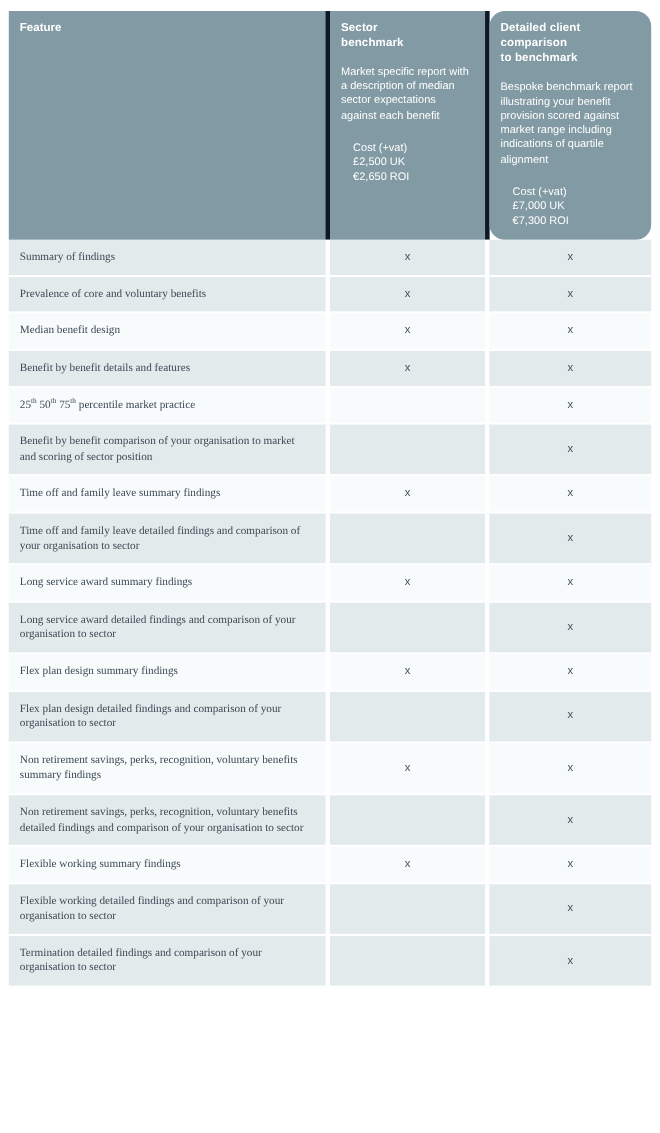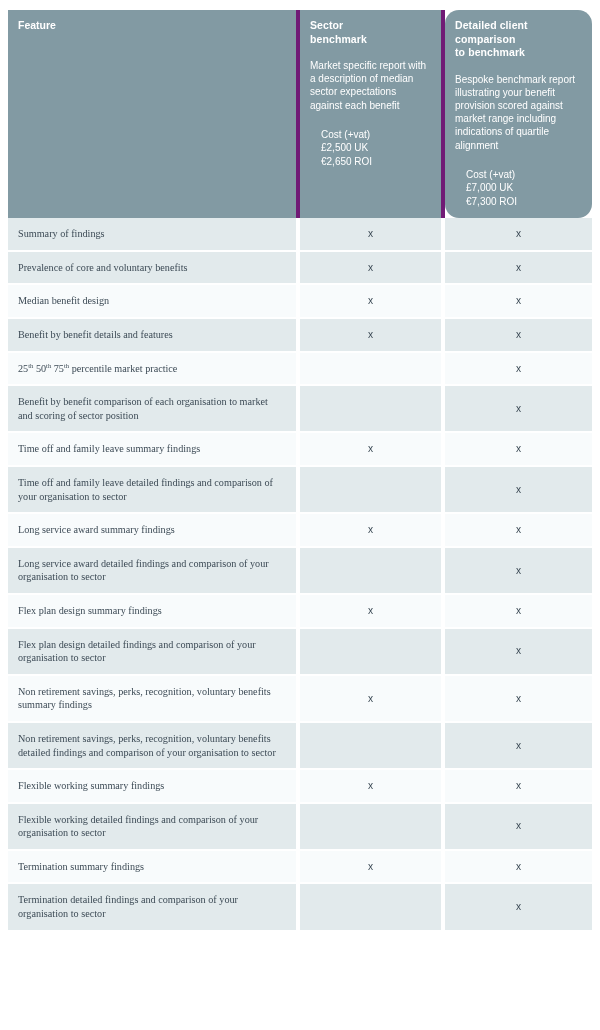--- a/index.html
+++ b/index.html
@@ -28,21 +28,21 @@
     table-layout: fixed;
   }
 
   
   thead th {
     background: #829aa3;
     color: #ffffff;
     text-align: left;
     vertical-align: top;
     padding: 9px 10px 10px 10px;
-    border-right: 4px solid #701a75;
+    border-right: 4px solid #0f172a;
     font-weight: normal;
   }
   thead th:last-child { border-right: none; border-radius: 14px; }
 
   .col-feature  { width: 292px; }
   .col-sector   { width: 145px; }
   .col-detailed { width: 147px; }
 
   .hdr-title {
     font-size: 10.5px;
@@ -162,21 +162,21 @@
           <td class="feature-cell">Benefit by benefit details and features</td>
           <td class="mark-cell">x</td>
           <td class="mark-cell">x</td>
         </tr>
         <tr class="plain">
           <td class="feature-cell">25<sup>th</sup> 50<sup>th</sup> 75<sup>th</sup> percentile market practice</td>
           <td class="mark-cell"></td>
           <td class="mark-cell">x</td>
         </tr>
         <tr class="shade">
-          <td class="feature-cell">Benefit by benefit comparison of each organisation to market and scoring of sector position</td>
+          <td class="feature-cell">Benefit by benefit comparison of your organisation to market and scoring of sector position</td>
           <td class="mark-cell"></td>
           <td class="mark-cell">x</td>
         </tr>
         <tr class="plain">
           <td class="feature-cell">Time off and family leave summary findings</td>
           <td class="mark-cell">x</td>
           <td class="mark-cell">x</td>
         </tr>
         <tr class="shade">
           <td class="feature-cell">Time off and family leave detailed findings and comparison of your organisation to sector</td>
@@ -214,25 +214,20 @@
           <td class="mark-cell">x</td>
         </tr>
         <tr class="plain">
           <td class="feature-cell">Flexible working summary findings</td>
           <td class="mark-cell">x</td>
           <td class="mark-cell">x</td>
         </tr>
         <tr class="shade">
           <td class="feature-cell">Flexible working detailed findings and comparison of your organisation to sector</td>
           <td class="mark-cell"></td>
-          <td class="mark-cell">x</td>
-        </tr>
-        <tr class="plain">
-          <td class="feature-cell">Termination summary findings</td>
-          <td class="mark-cell">x</td>
           <td class="mark-cell">x</td>
         </tr>
         <tr class="shade">
           <td class="feature-cell">Termination detailed findings and comparison of your organisation to sector</td>
           <td class="mark-cell"></td>
           <td class="mark-cell">x</td>
         </tr>
       </tbody>
   </table>
 </div>

